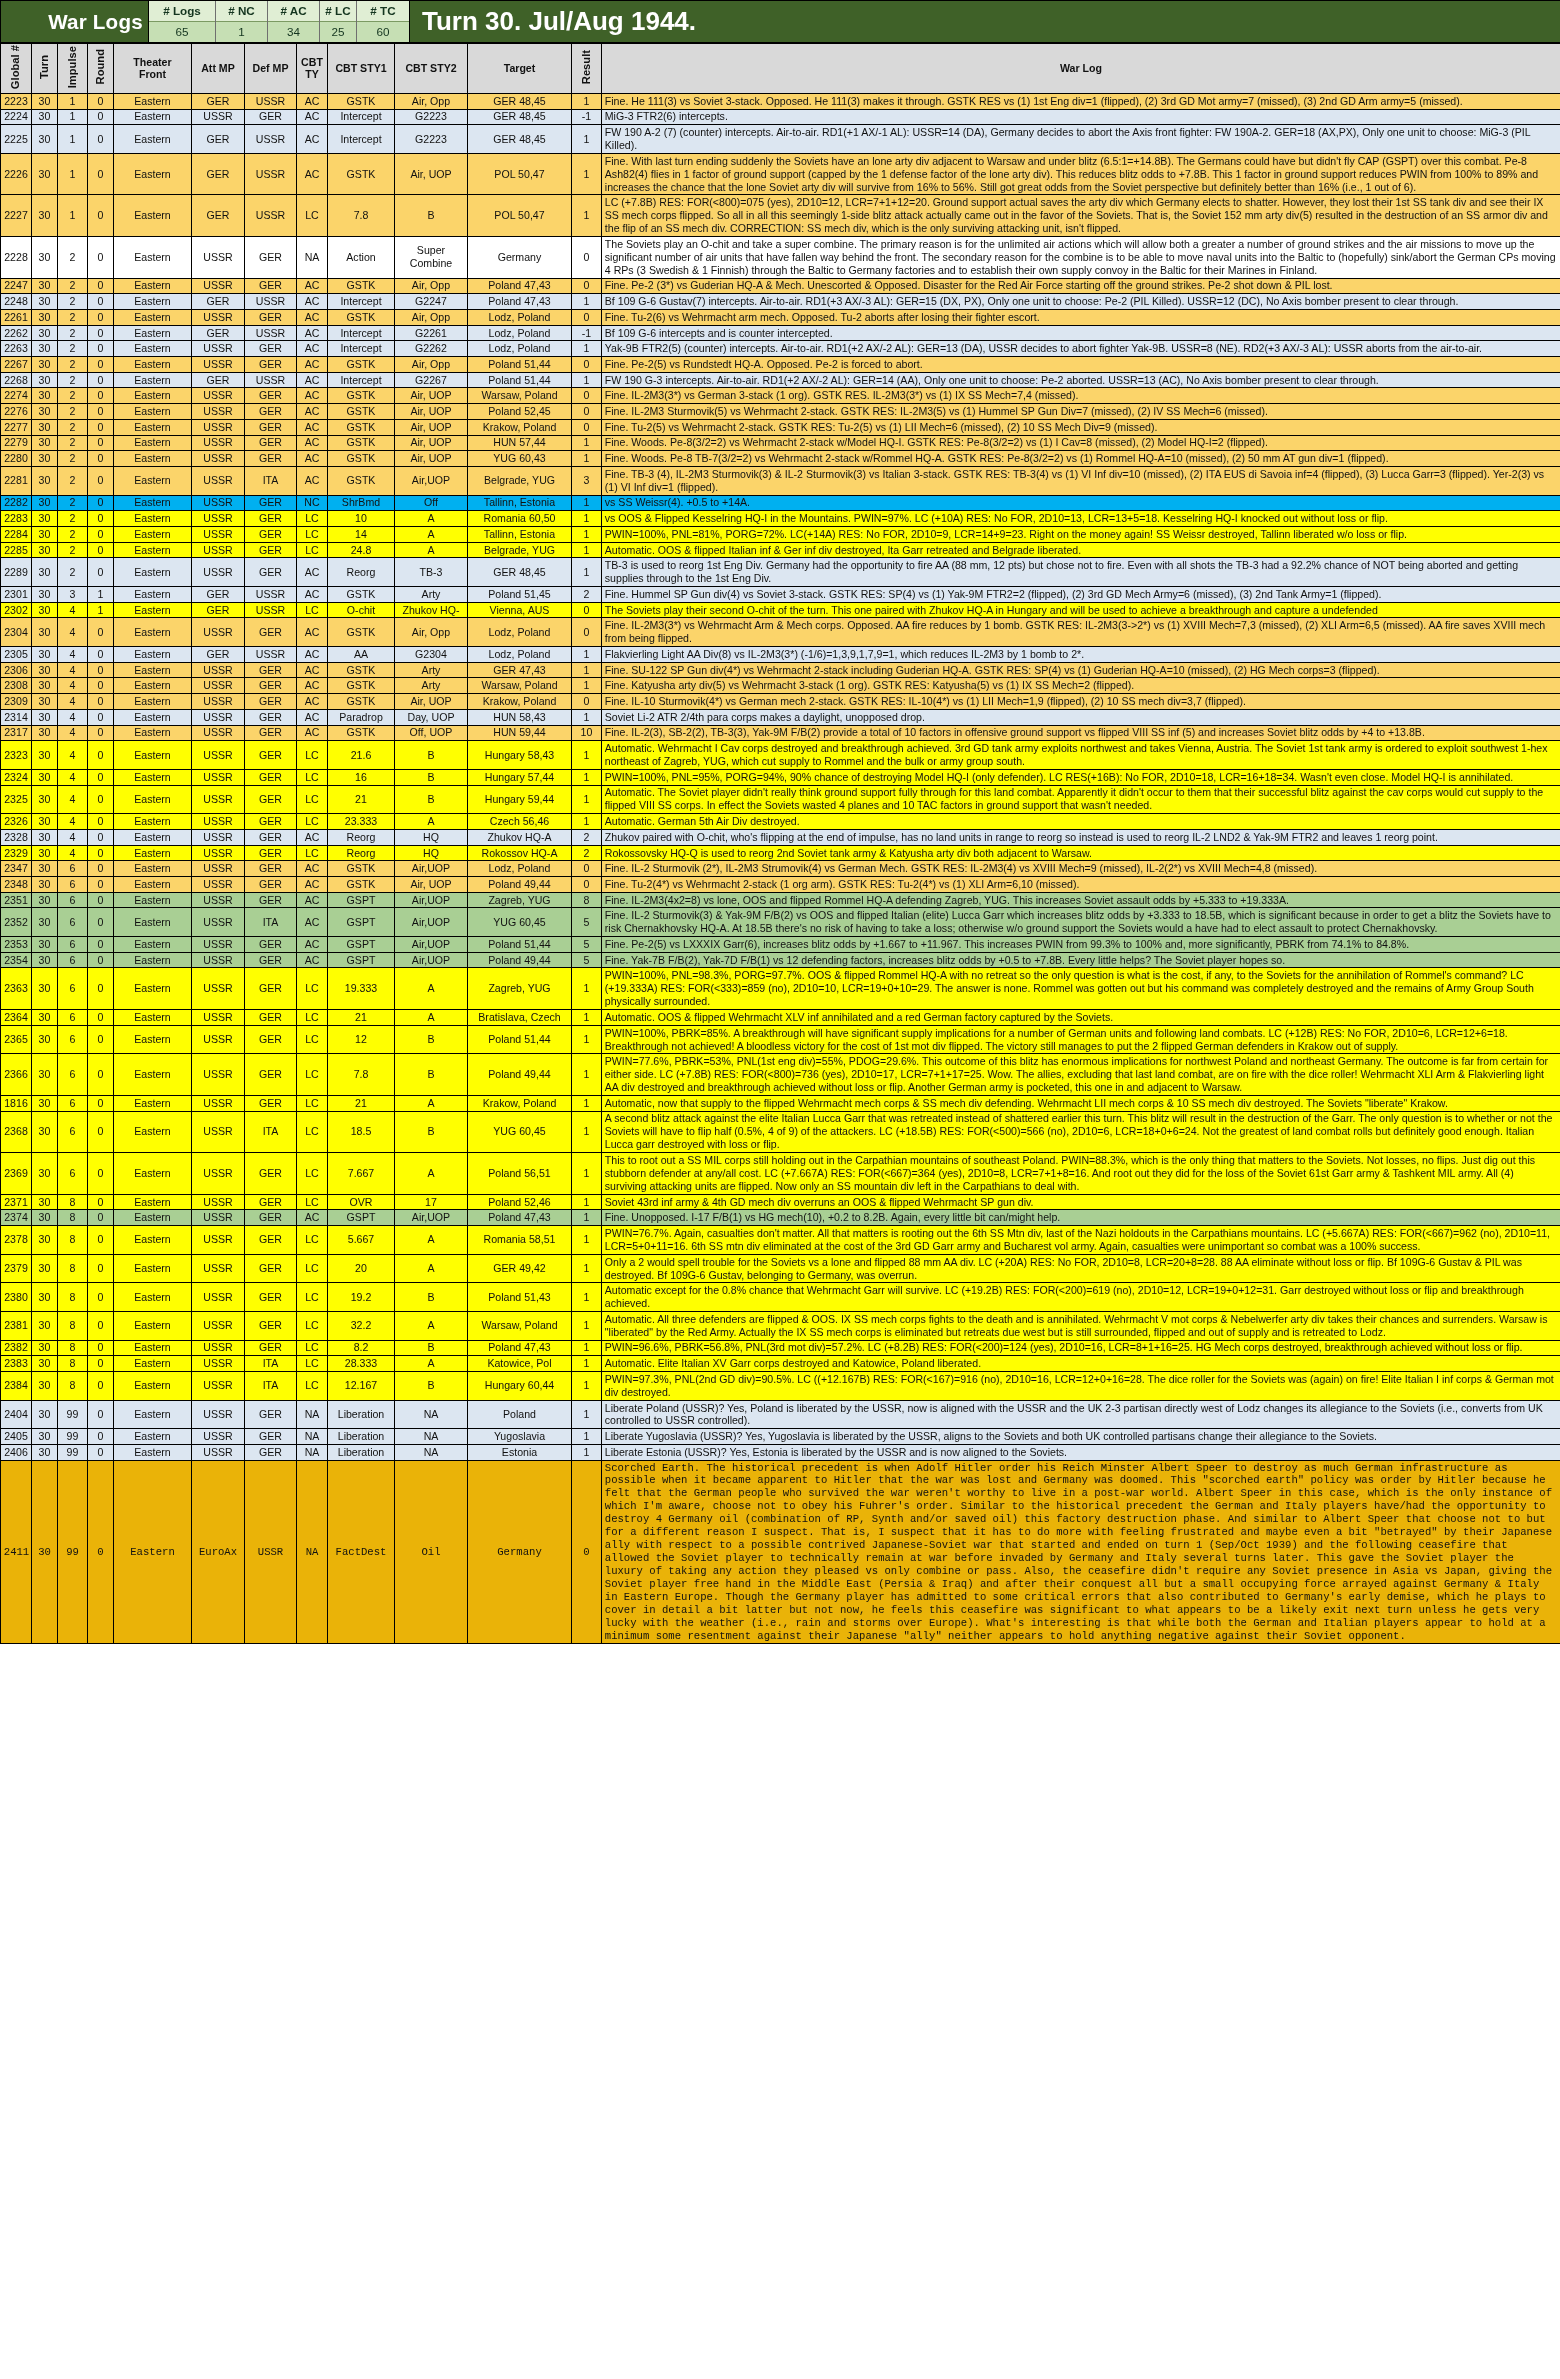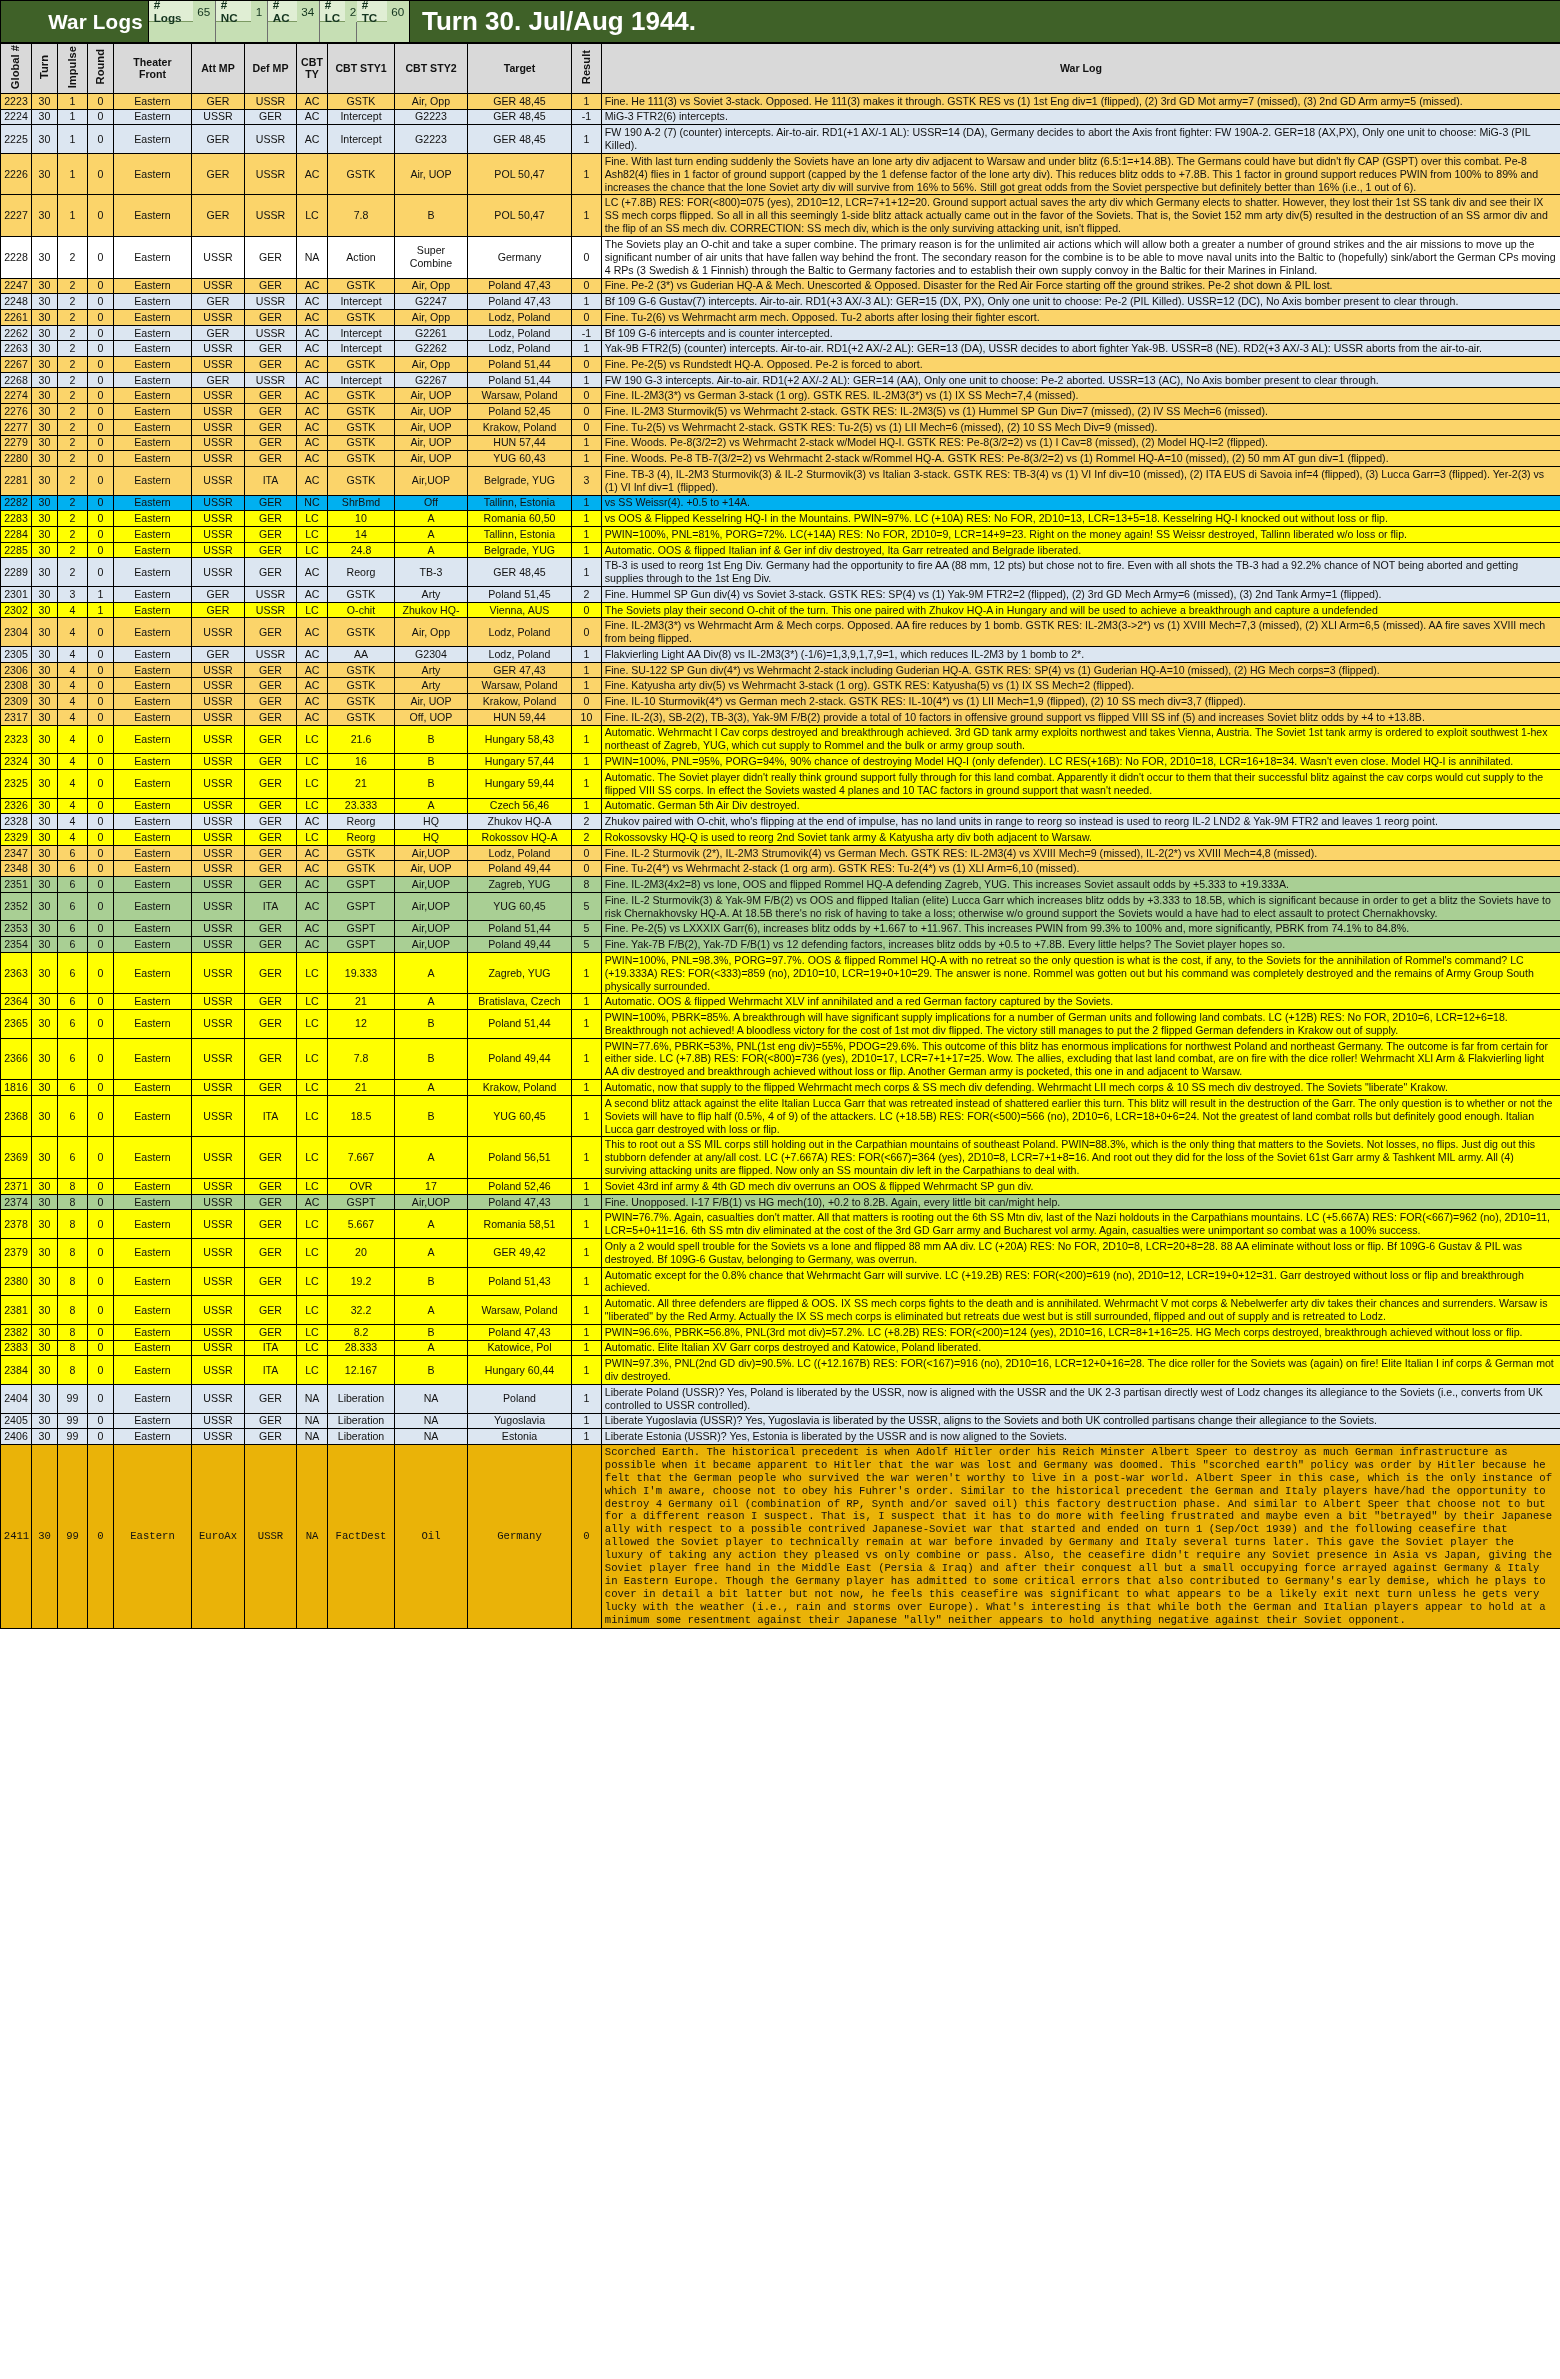--- a/index.html
+++ b/index.html
@@ -32,21 +32,21 @@
     font-size: 20.6px;
     font-weight: bold;
     letter-spacing: 0.2px;
   }
   .stats {
     display: flex;
     border-left: 1.9px solid #000;
     border-right: 1.9px solid #000;
   }
   .stat {
-    display: flex; flex-direction: row;
+    display: flex; flex-direction: column;
     border-right: 0.9px solid #6f6f6f;
     background: #c6dfb4;
   }
   .stat:last-child { border-right: none; }
   .stat .lbl, .stat .val {
     display: flex; align-items: center; justify-content: center;
     font-size: 11.7px;
     color: #14351f;
     height: 50%;
     padding: 0 4.7px;
@@ -669,20 +669,35 @@
           <td class="ctr">Eastern</td>
           <td class="ctr">USSR</td>
           <td class="ctr">GER</td>
           <td class="ctr">AC</td>
           <td class="ctr">GSTK</td>
           <td class="ctr">Air, UOP</td>
           <td class="ctr">Krakow, Poland</td>
           <td class="ctr">0</td>
           <td class="log">Fine.  IL-10 Sturmovik(4*) vs German mech 2-stack.  GSTK RES:  IL-10(4*) vs (1) LII Mech=1,9 (flipped), (2) 10 SS mech div=3,7 (flipped).</td>
         </tr>
+        <tr class="r-blue">
+          <td class="ctr">2314</td>
+          <td class="ctr">30</td>
+          <td class="ctr">4</td>
+          <td class="ctr">0</td>
+          <td class="ctr">Eastern</td>
+          <td class="ctr">USSR</td>
+          <td class="ctr">GER</td>
+          <td class="ctr">AC</td>
+          <td class="ctr">Paradrop</td>
+          <td class="ctr">Day, UOP</td>
+          <td class="ctr">HUN 58,43</td>
+          <td class="ctr">1</td>
+          <td class="log">Soviet Li-2 ATR 2/4th para corps makes a daylight, unopposed drop.</td>
+        </tr>
         <tr class="r-orange">
           <td class="ctr">2317</td>
           <td class="ctr">30</td>
           <td class="ctr">4</td>
           <td class="ctr">0</td>
           <td class="ctr">Eastern</td>
           <td class="ctr">USSR</td>
           <td class="ctr">GER</td>
           <td class="ctr">AC</td>
           <td class="ctr">GSTK</td>

